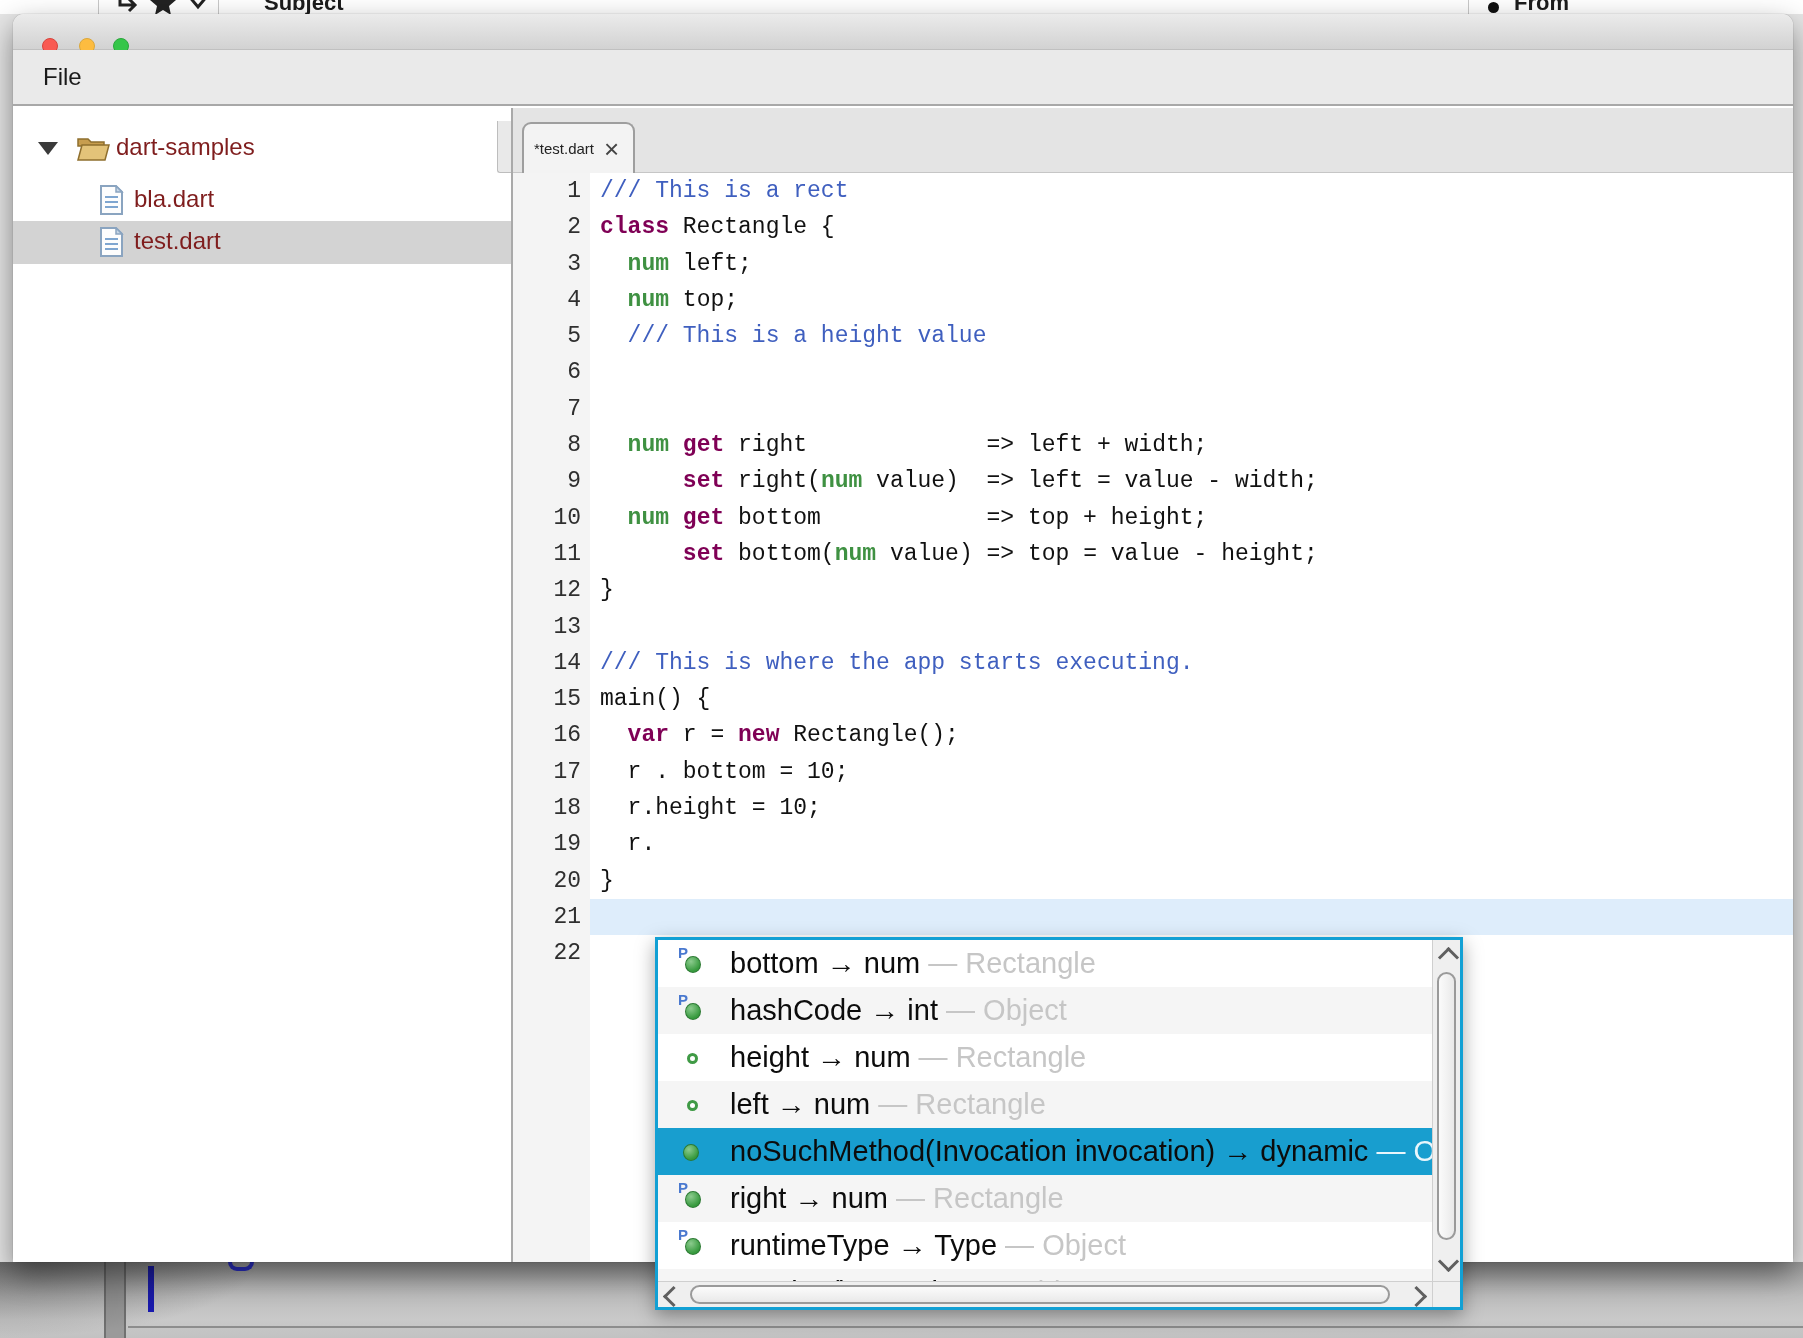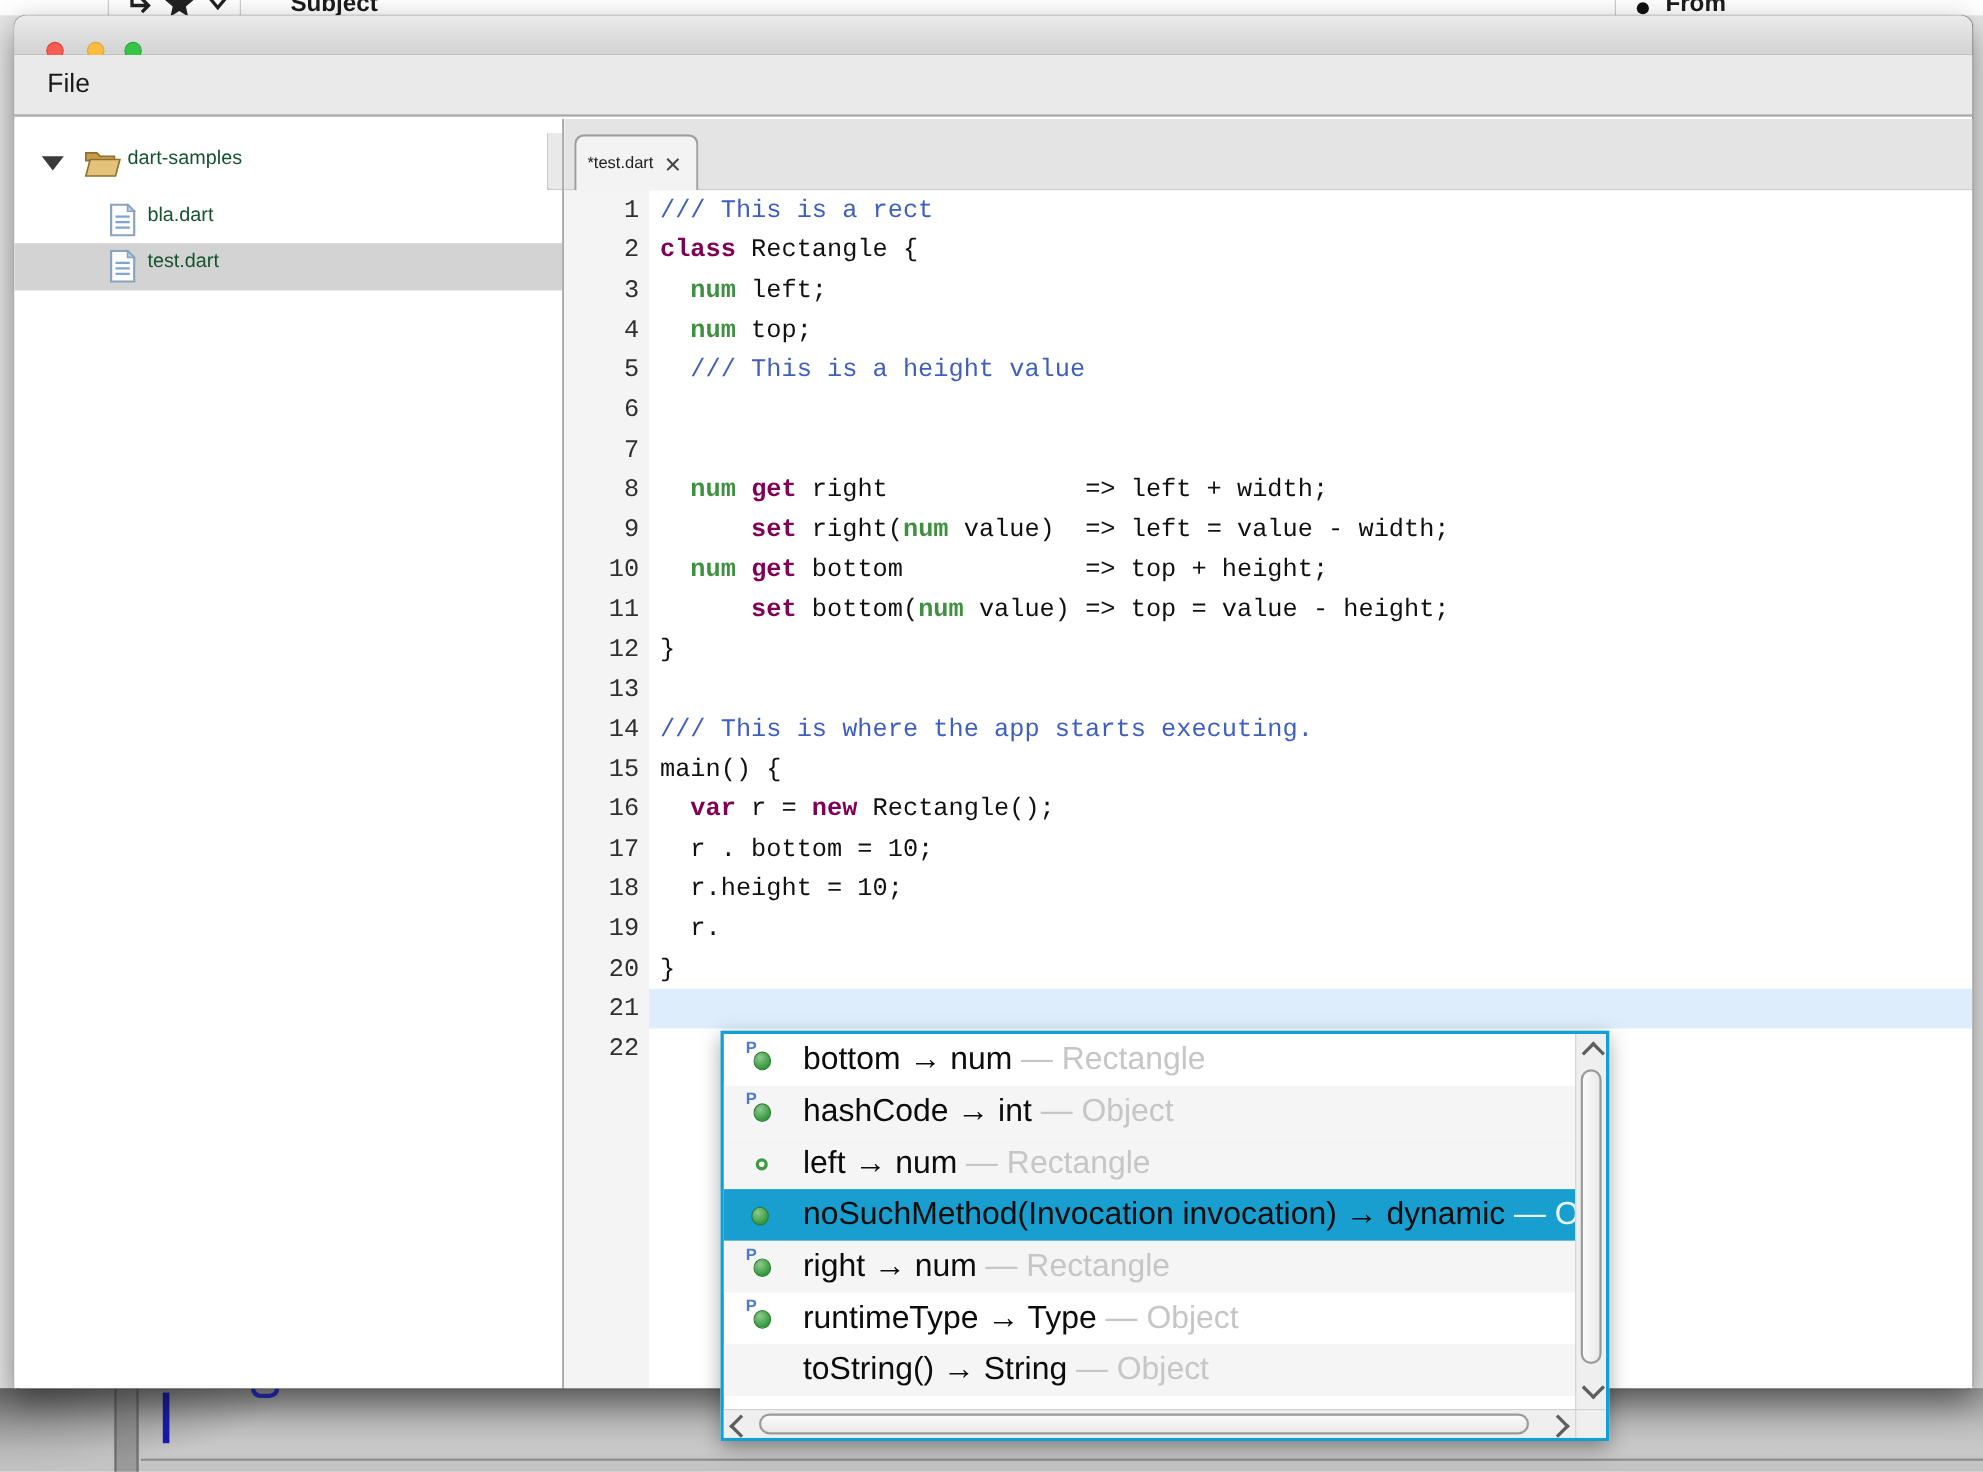--- a/index.html
+++ b/index.html
@@ -38,21 +38,21 @@
     border-bottom:2px solid #a8a8a8;box-sizing:border-box;}
   #menu-file{position:absolute;left:30px;top:0;line-height:54px;font-size:24px;color:#1a1a1a;}
 
   #content{position:absolute;left:0;top:94px;width:1780px;height:1154px;}
 
   
   #sidebar{position:absolute;left:0;top:0;width:498px;height:1154px;background:#ffffff;overflow:hidden;}
   #sidebar-divider{position:absolute;left:498px;top:0;width:2px;height:1154px;background:#a9a9a9;}
   .tree-row{position:absolute;left:0;width:498px;height:43px;}
   .tree-row.selected{background:#d3d3d3;}
-  .tree-label{position:absolute;top:6px;font-size:18px;color:#14532d;white-space:nowrap;}
+  .tree-label{position:absolute;top:6px;font-size:24px;color:#7f1d1d;white-space:nowrap;}
   .disclosure{position:absolute;left:25px;top:15px;width:0;height:0;
     border-left:10px solid transparent;border-right:10px solid transparent;border-top:13px solid #3a3a3a;}
   .tree-icon{position:absolute;}
   #sidebar-scroll-cap{position:absolute;left:484px;top:13px;width:14px;height:52px;background:#e9e9e9;
     border:1px solid #bdbdbd;border-top:none;border-right:none;border-radius:0 0 0 3px;box-sizing:border-box;}
 
   
   #editor{position:absolute;left:500px;top:0;width:1280px;height:1154px;background:#ffffff;overflow:hidden;}
   #tabbar{position:absolute;left:0;top:0;width:1280px;height:65px;background:#e4e4e4;
     border-bottom:1px solid #c6c6c6;box-sizing:border-box;}
@@ -247,20 +247,26 @@
           </div>
           <div class="cmp-text"><span>bottom → num</span><span class="cmp-origin">  — Rectangle</span></div>
         </div>
         <div class="cmp-row alt">
           <div class="cmp-icon-slot">
             <span class="ic-p">P</span>
             <div class="ic-circle"></div>
           </div>
           <div class="cmp-text"><span>hashCode → int</span><span class="cmp-origin">  — Object</span></div>
         </div>
+        <div class="cmp-row">
+          <div class="cmp-icon-slot">
+            <div class="ic-ring"></div>
+          </div>
+          <div class="cmp-text"><span>height → num</span><span class="cmp-origin">  — Rectangle</span></div>
+        </div>
         <div class="cmp-row alt">
           <div class="cmp-icon-slot">
             <div class="ic-ring"></div>
           </div>
           <div class="cmp-text"><span>left → num</span><span class="cmp-origin">  — Rectangle</span></div>
         </div>
         <div class="cmp-row selected">
           <div class="cmp-icon-slot">
             <div class="ic-circle" style="left:5px"></div>
           </div>

